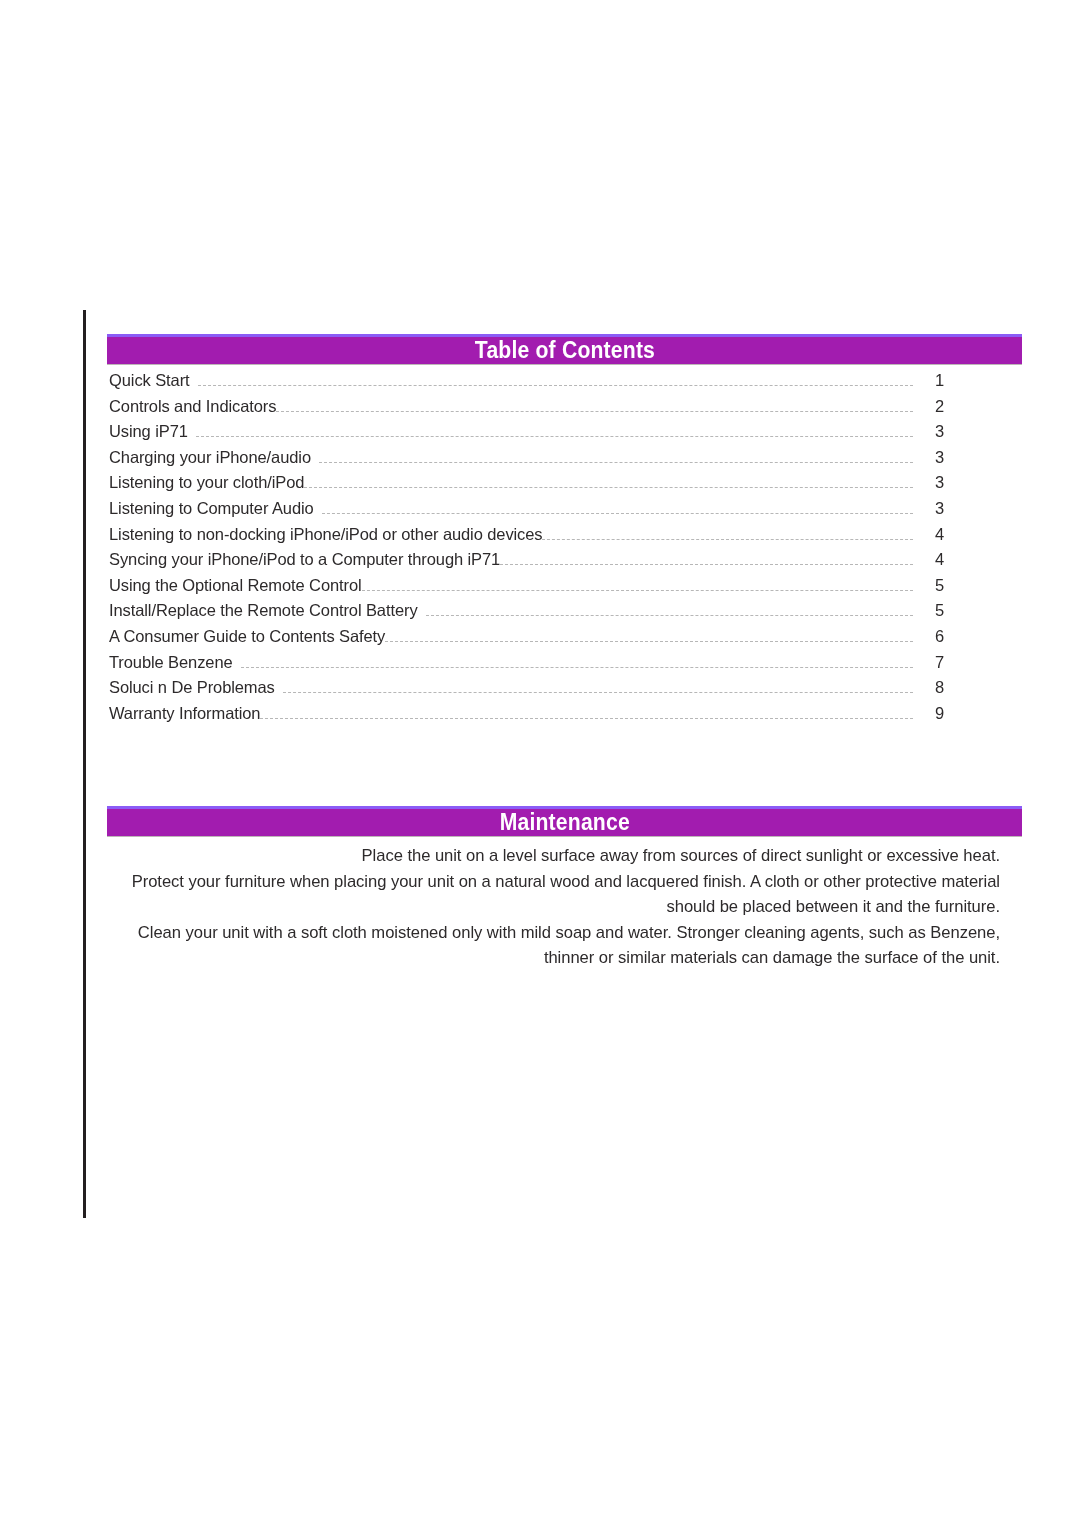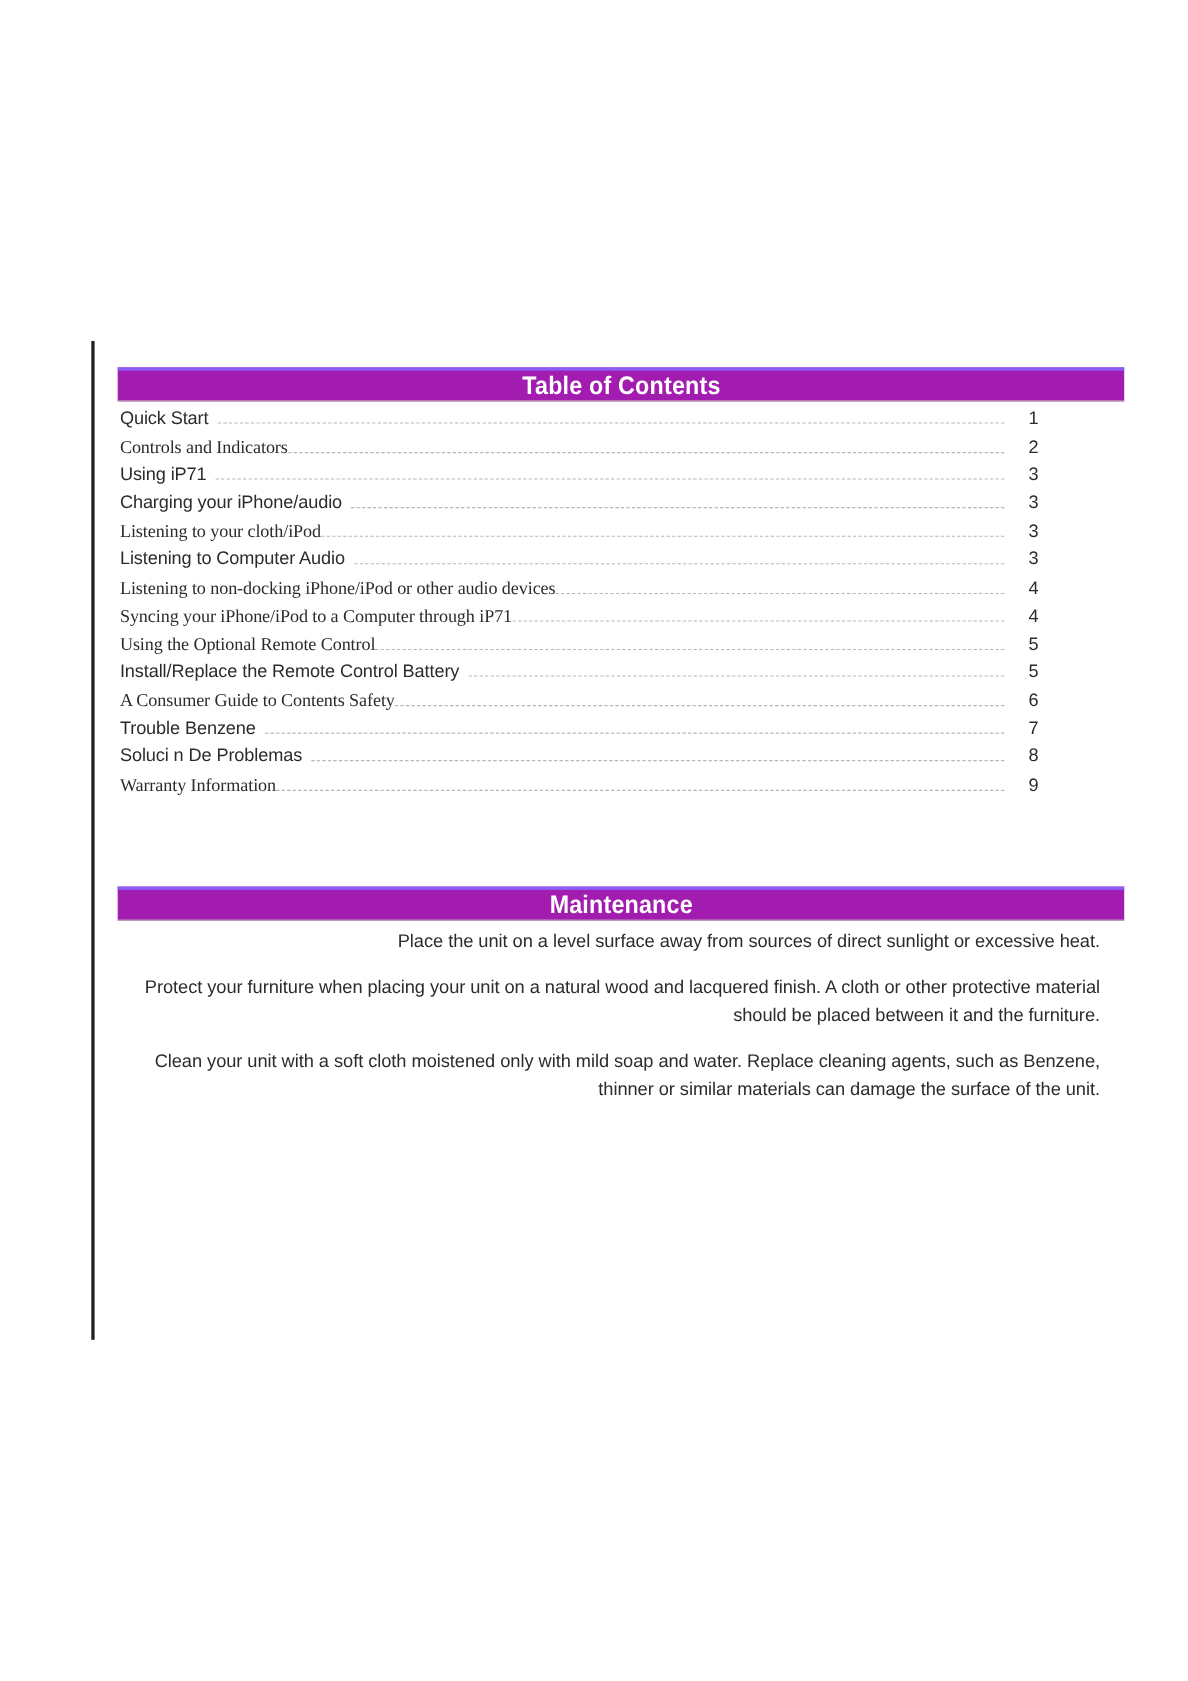--- a/index.html
+++ b/index.html
@@ -90,39 +90,39 @@
   }
   .toc-page {
     flex: 0 0 42px;
     text-align: left;
     padding-left: 20px;
     font-size: 16.5px;
     color: #2d2a2b;
   }
   
   .gap-sm .toc-label { padding-right: 8px; }
-  .gap-none .toc-label { padding-right: 0px; font-family: Liberation Serif, serif; }
+  .gap-none .toc-label { padding-right: 0px; }
 
   
   .maint-body {
     position: absolute;
     left: 124px;
     top: 843px;
     width: 876px;
     text-align: right;
   }
   .maint-para {
     font-size: 16.6px;
     line-height: 25.5px;
     color: #2d2a2b;
     margin: 0;
     text-indent: 0;
     letter-spacing: -0.05px;
   }
-  .maint-para + .maint-para { margin-top: 16px; }
+  .maint-para + .maint-para { margin-top: 0; }
 </style>
 </head>
 <body>
 
 <div class="page-sheet">
 
   <div class="left-rule"></div>
 
   <div class="section-bar" id="toc-bar">
     <span class="bar-title">Table of Contents</span>
@@ -216,16 +216,16 @@
 
   </div>
 
   <div class="section-bar" id="maint-bar">
     <span class="bar-title">Maintenance</span>
   </div>
 
   <div class="maint-body">
     <p class="maint-para">Place the unit on a level surface away from sources of direct sunlight or excessive heat.</p>
     <p class="maint-para">Protect your furniture when placing your unit on a natural wood and lacquered finish. A cloth or other protective material should be placed between it and the furniture.</p>
-    <p class="maint-para">Clean your unit with a soft cloth moistened only with mild soap and water. Replace cleaning agents, such as Benzene, thinner or similar materials can damage the surface of the unit.</p>
+    <p class="maint-para">Clean your unit with a soft cloth moistened only with mild soap and water. Stronger cleaning agents, such as Benzene, thinner or similar materials can damage the surface of the unit.</p>
   </div>
 
 </div>
 
 </body></html>

